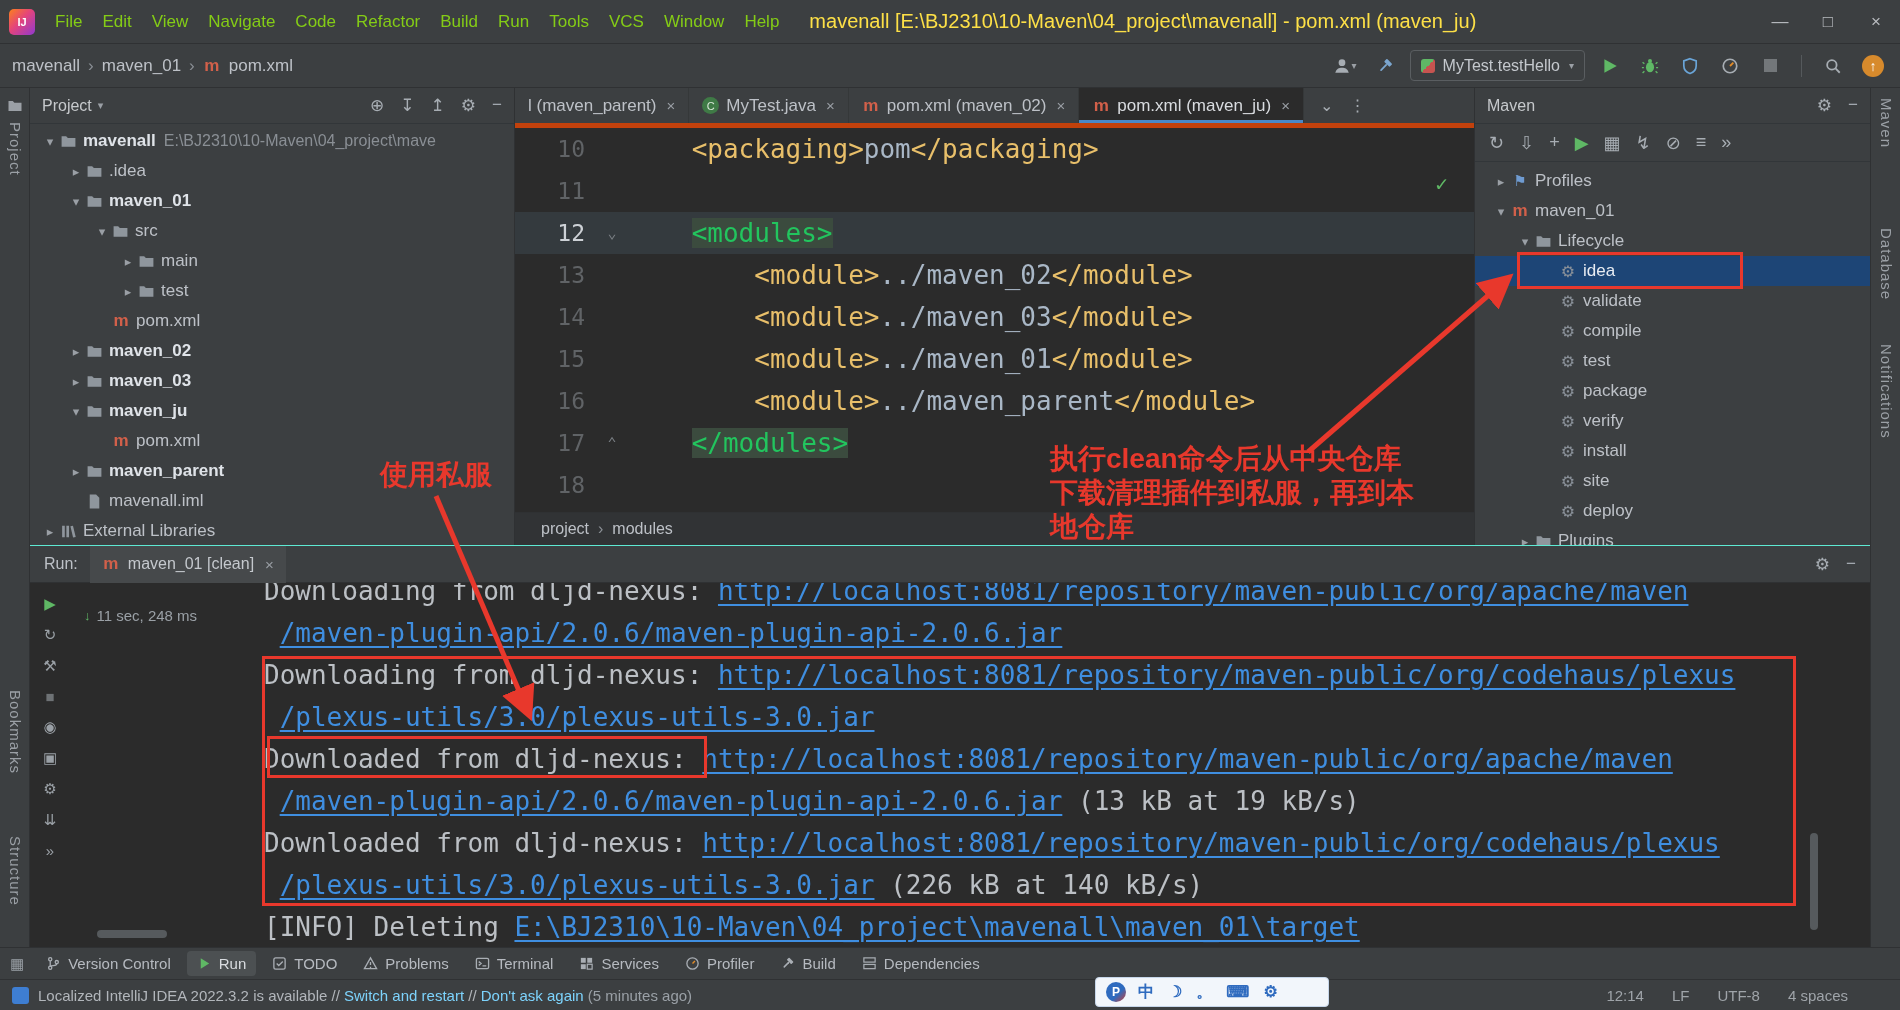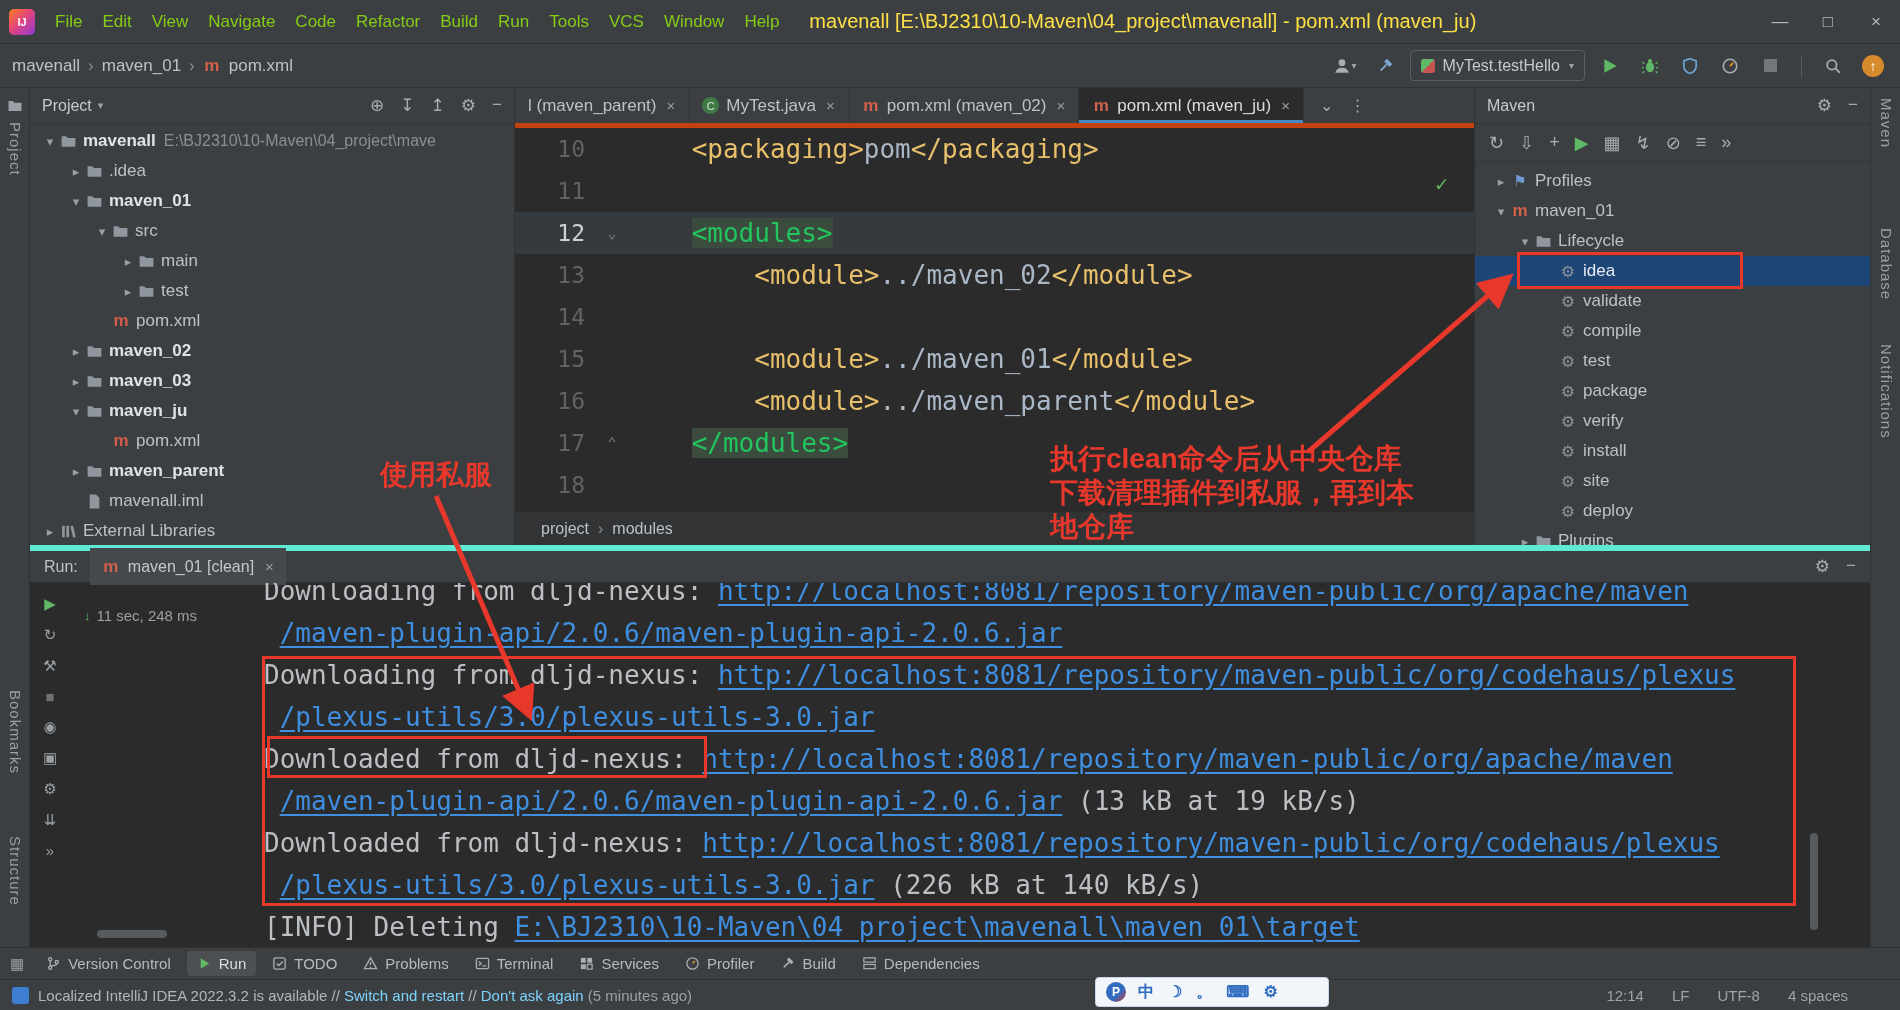--- a/index.html
+++ b/index.html
@@ -75,21 +75,21 @@
 .fold{width:34px;color:#7a7f84;font-size:15px;text-align:center;flex:none}
 .ctext{white-space:pre}
 .seg-tag{color:#e8bf6a}
 .seg-text{color:#a9b7c6}
 .seg-tag-hl{color:#22c55e;background:#3b4b3e}
 .seg-ws{color:#a9b7c6}
 .ed-check{position:absolute;top:44px;right:26px;color:#5fb865;font-size:21px;font-weight:bold}
 .crumbs{height:33px;background:#313335;border-top:1px solid #2f3133;display:flex;align-items:center;padding-left:26px;font-size:16px;color:#a7abb0;gap:9px;flex:none}
 
 .run-panel{height:402px;background:#2b2b2b;position:relative;display:flex;flex-direction:column;flex:none}
-.run-header{height:38px;background:#3c3f41;border-top:6px solid #5eead4;border-bottom:1px solid #2f3133;display:flex;align-items:center;padding:0 0 0 14px;gap:12px;flex:none}
+.run-header{height:38px;background:#3c3f41;border-top:1px solid #5eead4;border-bottom:1px solid #2f3133;display:flex;align-items:center;padding:0 0 0 14px;gap:12px;flex:none}
 .run-label{font-size:16px;color:#bdc1c7}
 .run-tab{display:flex;align-items:center;gap:8px;background:#46494b;height:37px;padding:0 12px;font-size:16px;color:#c4c8cd}
 .run-body{flex:1;display:flex;min-height:0}
 .run-toolbar{width:40px;display:flex;flex-direction:column;align-items:center;gap:13px;padding-top:12px;font-size:15px;color:#9aa0a6;flex:none}
 .console{flex:1;font-family:"DejaVu Sans Mono",monospace;font-size:26px;line-height:42px;padding-left:194px;overflow:hidden;min-width:0}
 .console-inner{margin-top:-13px}
 .con-line{height:42px;white-space:pre}
 .con-text{color:#bcc0c5}
 .con-link{color:#3f8ee0;text-decoration:underline;text-underline-offset:4px}
 .duration{position:absolute;left:54px;top:62px;font-size:15px;color:#9aa0a6;display:flex;gap:6px;align-items:center}
@@ -394,20 +394,21 @@
                 <span class="ctext"><span class="seg-ws">    </span><span class="seg-tag-hl">&lt;modules&gt;</span></span>
               </div>
               <div class="cline">
                 <span class="gut">13</span>
                 <span class="fold"></span>
                 <span class="ctext"><span class="seg-ws">        </span><span class="seg-tag">&lt;module&gt;</span><span class="seg-text">../maven_02</span><span class="seg-tag">&lt;/module&gt;</span></span>
               </div>
               <div class="cline">
                 <span class="gut">14</span>
                 <span class="fold"></span>
+                <span class="ctext"><span class="seg-ws">        </span><span class="seg-tag">&lt;module&gt;</span><span class="seg-text">../maven_03</span><span class="seg-tag">&lt;/module&gt;</span></span>
               </div>
               <div class="cline">
                 <span class="gut">15</span>
                 <span class="fold"></span>
                 <span class="ctext"><span class="seg-ws">        </span><span class="seg-tag">&lt;module&gt;</span><span class="seg-text">../maven_01</span><span class="seg-tag">&lt;/module&gt;</span></span>
               </div>
               <div class="cline">
                 <span class="gut">16</span>
                 <span class="fold"></span>
                 <span class="ctext"><span class="seg-ws">        </span><span class="seg-tag">&lt;module&gt;</span><span class="seg-text">../maven_parent</span><span class="seg-tag">&lt;/module&gt;</span></span>

